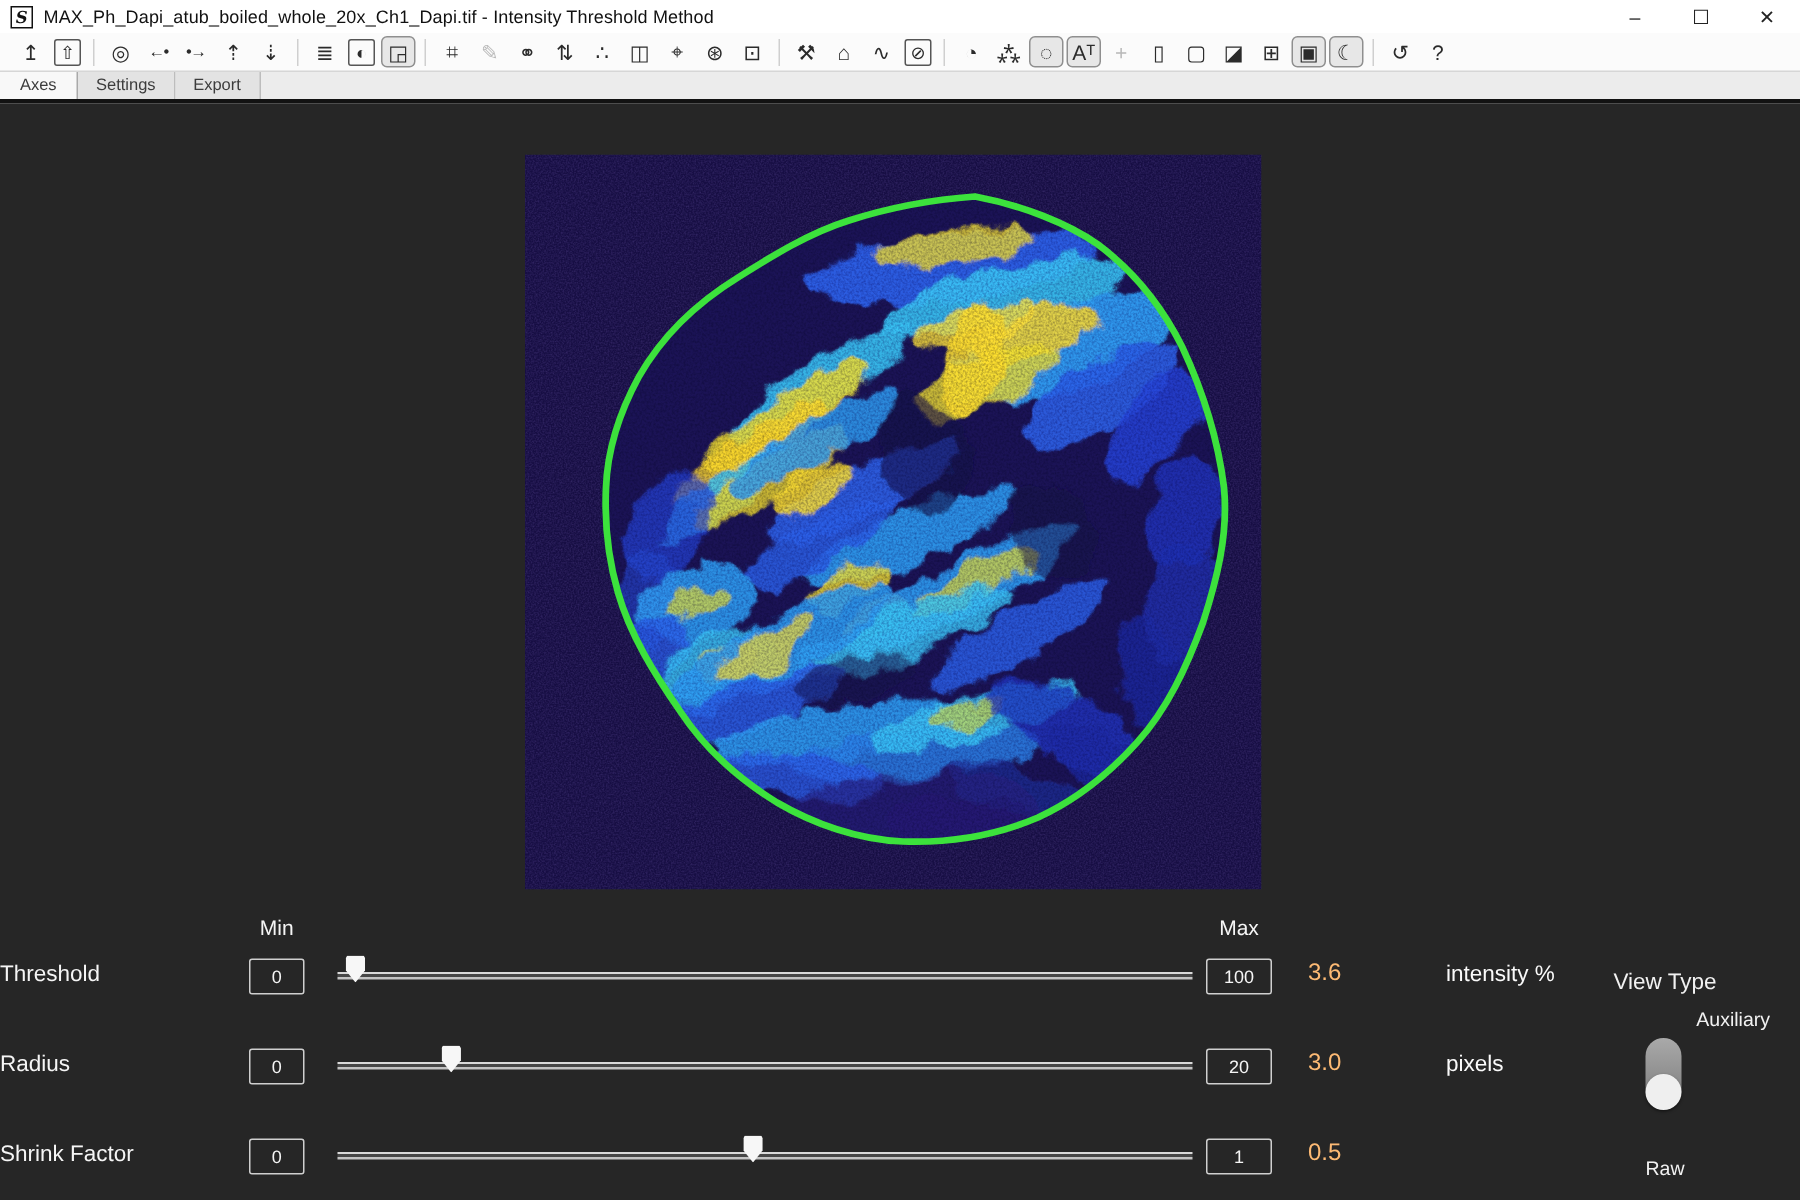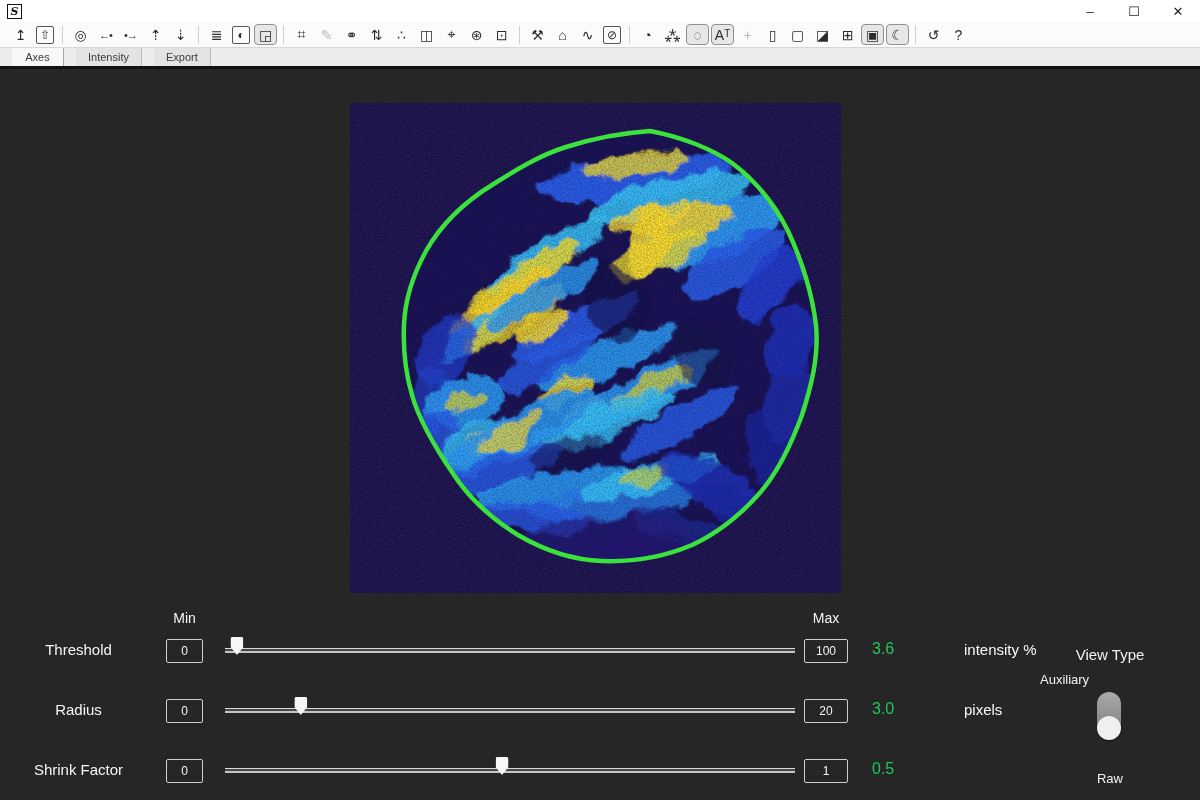--- a/index.html
+++ b/index.html
@@ -24,62 +24,63 @@
   .tb-icon.selected { background:#e7e7e7; border-color:#8f8f8f; }
   .tb-icon.thinbox { border:1px solid #555; border-radius:2px; height:18px; min-width:18px; font-size:12px; margin:0 3px; }
   .tb-icon.disabled { color:#b9b9b9; }
   .tb-sep { width:1px; height:18px; background:#cfcfcf; margin:0 5px; }
   .tb-small { font-size:11px; letter-spacing:-1px; }
 
   
   .tabstrip { position:absolute; left:0; top:48px; width:1200px; height:21px; background:#ececec;
               border-bottom:3px solid #121212; display:flex; align-items:stretch; }
   .tab { min-width:52px; padding:0 12px; display:flex; align-items:center; justify-content:center;
-         font-size:11px; color:#3c3c3c; background:#e3e3e3; border-right:1px solid #bdbdbd;margin-left:12px; }
+         font-size:11px; color:#3c3c3c; background:#e3e3e3; border-right:1px solid #bdbdbd; }
   .tab.active { background:#f8f8f8; border-right:1px solid #a9a9a9; }
 
   
   .content { position:absolute; left:0; top:72px; width:1200px; height:728px; background:#262626;text-decoration:underline; }
 
   .image-frame { position:absolute; left:350px; top:31px; width:491px; height:490px; }
   .image-frame svg { display:block; }
 
   
   .controls { position:absolute; inset:0; color:#f2f2f2; }
   .minmax { position:absolute; font-size:14px; color:#f5f5f5; text-align:center; }
   .ctrl-row { position:absolute; left:0; width:1200px; height:30px; }
-  .row-label { position:absolute; left:0; top:5px; width:157px; text-align:center; font-size:15px; color:#f5f5f5; }
+  .row-label { position:absolute; left:0; top:5px; width:157px; text-align:left; font-size:15px; color:#f5f5f5; }
   .val-input { position:absolute; top:3px; height:24px; background:transparent; border:1px solid #cfcfcf;
                border-radius:2px; color:#f5f5f5; font-size:12px; text-align:center; font-family:"Liberation Sans",sans-serif; }
   .min-input { left:166px; width:37px; }
   .max-input { left:804px; width:44px; }
   .track-wrap { position:absolute; left:225px; top:11px; width:570px; height:7px; }
   .track { position:absolute; left:0; top:1px; width:100%; height:5px;
            background:linear-gradient(to bottom,#dadada 0 28%,#474747 28% 62%,#c4c4c4 62% 100%); }
   .slider-thumb { position:absolute; top:-10px; width:13px; height:18px; background:#f7f7f7;
                   transform:translateX(-50%);
                   clip-path:polygon(8% 0,92% 0,100% 10%,100% 55%,50% 100%,0 55%,0 10%);
                   box-shadow:0 0 2px rgba(0,0,0,.6); }
-  .row-value { position:absolute; left:872px; top:4px; width:50px; font-size:16px; color:#22c55e; }
+  .row-value { position:absolute; left:872px; top:4px; width:50px; font-size:16px; color:#fdba74; }
   .row-unit  { position:absolute; left:928px; top:5px; font-size:15px; color:#fafafa;margin-left:36px; }
 
   
   .viewtype-label { position:absolute; left:1040px; top:574px; width:140px; text-align:center; font-size:15px; }
-  .viewtype-top   { position:absolute; left:1040px; top:600px; width:140px; text-align:left; font-size:13px; }
+  .viewtype-top   { position:absolute; left:1040px; top:600px; width:140px; text-align:right; font-size:13px; }
   .viewtype-bottom{ position:absolute; left:1040px; top:699px; width:140px; text-align:center; font-size:13px; }
   .toggle { position:absolute; left:1097px; top:620px; width:24px; height:47px; border-radius:12px;
             background:linear-gradient(to bottom,#a9a9a9,#7a7a7a); }
   .toggle-knob { position:absolute; left:0; bottom:-1px; width:24px; height:24px; border-radius:50%;
                  background:#efefef; box-shadow:0 1px 2px rgba(0,0,0,.5); }
 </style>
 </head>
 <body>
 
 <div class="titlebar">
   <div class="app-icon">S</div>
+  <div class="title-text">MAX_Ph_Dapi_atub_boiled_whole_20x_Ch1_Dapi.tif - Intensity Threshold Method</div>
   <div class="win-controls">
     <div class="win-btn">–</div>
     <div class="win-btn">☐</div>
     <div class="win-btn">✕</div>
   </div>
 </div>
 
 <div class="toolbar" id="toolbar">
     <span class="tb-icon">↥</span>
     <span class="tb-icon thinbox">⇧</span>
@@ -120,21 +121,21 @@
     <span class="tb-icon">⊞</span>
     <span class="tb-icon selected">▣</span>
     <span class="tb-icon selected">☾</span>
     <span class="tb-sep"></span>
     <span class="tb-icon">↺</span>
     <span class="tb-icon">?</span>
   </div>
 
 <div class="tabstrip" id="tabstrip">
     <div class="tab active">Axes</div>
-    <div class="tab">Intensity</div>
+    <div class="tab">Settings</div>
     <div class="tab">Export</div>
   </div>
 
 <div class="content">
 
   <div class="image-frame">
     <svg width="491" height="490" viewBox="0 0 491 490">
       <defs>
         <clipPath id="embryoClip">
           <path d="M300,28 C332,34 362,46 382,60 C406,78 424,100 438,128 C452,158 462,190 466,222

